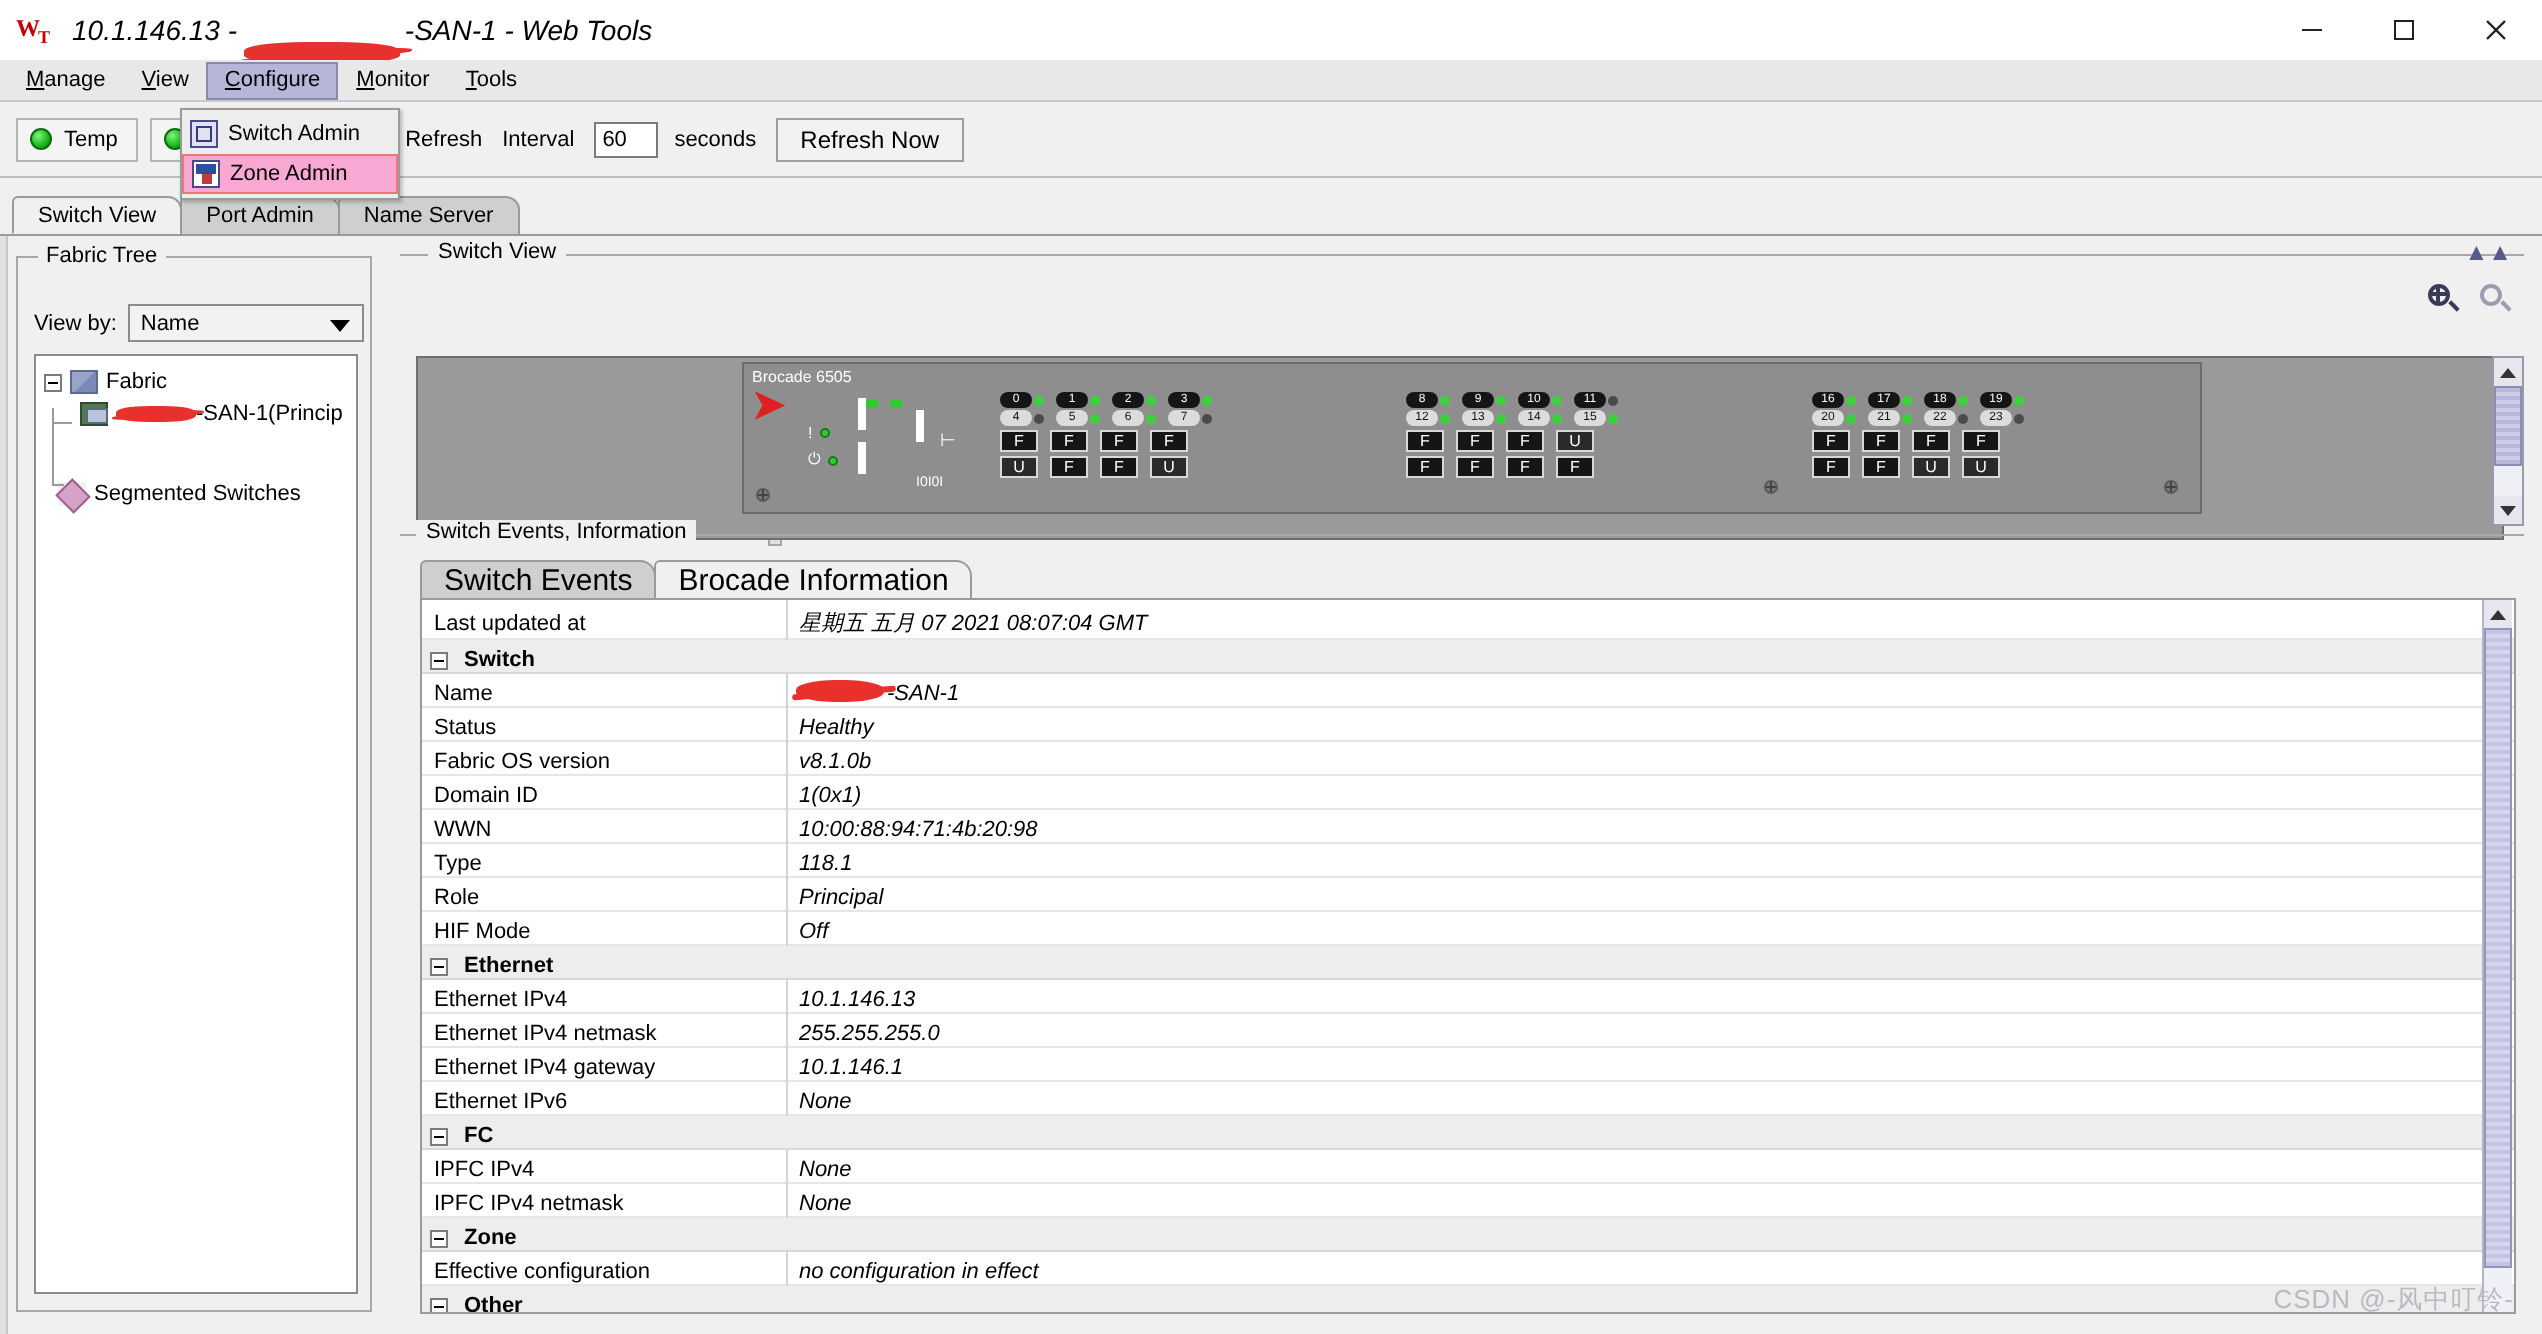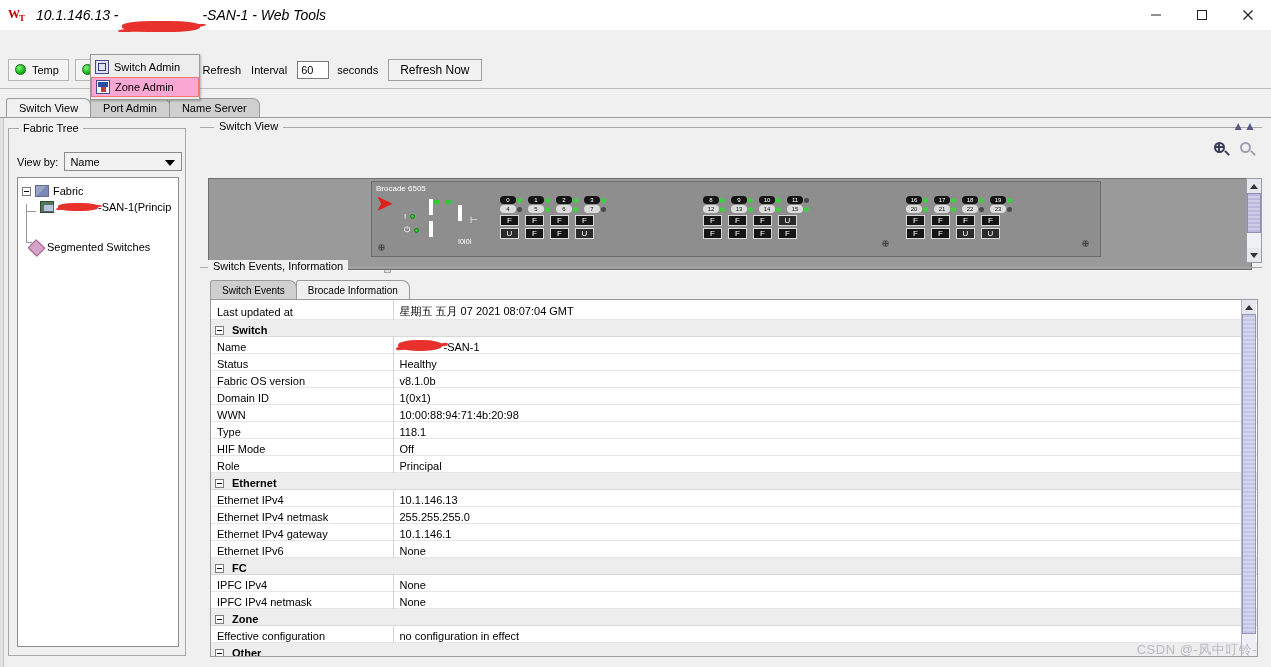--- a/index.html
+++ b/index.html
@@ -247,34 +247,34 @@
 
   
   .ev-group {
     position:absolute; left:8px; top:146px; width:1062px; height:396px;
     border-top: 1px solid #a8a8a8;
   }
   .ev-title { position:absolute; left:8px; top:-8px; background:#f0f0f0; padding:0 5px; font-size:11px; }
 
   .subtabs { position:absolute; left:10px; top:12px; display:flex; align-items:flex-end; }
   .subtab {
-    height:19px; padding:0 11px; display:flex; align-items:center; font-size:10px;
+    height:19px; padding:0 11px; display:flex; align-items:center; font-size:15px;
     border:1px solid #9a9a9a; border-bottom:none; border-radius:3px 8px 0 0;
     background:#cfcfcf; margin-right:-1px;
   }
   .subtab.active { background:#f0f0f0; }
 
   .tablewrap {
     position:absolute; left:10px; top:31px; width:1048px; height:358px;
     border:1px solid #9a9a9a; background:#fff; overflow:hidden;
   }
   table.info { border-collapse: collapse; width: 1048px; table-layout: fixed; }
   table.info td { font-size:11px; color:#000; height:16px; padding:4px 0 0 6px; vertical-align: middle; }
   td.k { width:182px; border-right:1px solid #d4d4d4; padding-left:18px; }
-  td.v { padding-left:5px; }
+  td.v { padding-left:5px;font-style:italic; }
   tr.row { border-bottom:1px solid #e6e6e6; background:#ffffff; }
   tr.section td { background:#ededed; font-weight:bold; padding-left:4px; border-bottom:1px solid #d8d8d8; }
   tr.section .sec-inner { display:flex; align-items:center; }
   .exp-box {
     width:9px;height:9px;border:1px solid #7b7b7b;background:#fff;margin-right:8px;
     position:relative; flex:none;
   }
   .exp-box::before{content:"";position:absolute;left:1px;top:3px;width:5px;height:1px;background:#000;}
   .name-redact { position:relative; display:inline-block; }
   .name-redact .blob { position:absolute; left:-2px; top:-1px; width:44px; height:11px; background:#e8312c; border-radius:45%; }
@@ -325,20 +325,27 @@
       </div>
       <div class="win-btn">
         <svg width="12" height="12" viewBox="0 0 12 12">
             <line x1="1.5" y1="1.5" x2="10.5" y2="10.5" stroke="#222" stroke-width="1.2"></line>
             <line x1="10.5" y1="1.5" x2="1.5" y2="10.5" stroke="#222" stroke-width="1.2"></line>
           </svg>
       </div>
     </div>
   </div>
 
+  <div class="menubar">
+    <div class="menu-item"><u>M</u><span>anage</span></div>
+    <div class="menu-item"><u>V</u>iew</div>
+    <div class="menu-item active"><u>C</u>onfigure</div>
+    <div class="menu-item"><u>M</u>onitor</div>
+    <div class="menu-item"><u>T</u>ools</div>
+  </div>
 
   <div class="dropdown">
     <div class="dd-item">
       <span class="dd-ico">
         <span style="position:absolute;left:2px;top:2px;width:8px;height:8px;border:1px solid #3a3a7a;"></span>
       </span>
       <span>Switch Admin</span>
     </div>
     <div class="dd-item selected">
       <span class="dd-ico zone">
@@ -673,26 +680,26 @@
               </tr>
               <tr class="row">
                 <td class="k">WWN</td>
                 <td class="v">10:00:88:94:71:4b:20:98</td>
               </tr>
               <tr class="row">
                 <td class="k">Type</td>
                 <td class="v">118.1</td>
               </tr>
               <tr class="row">
+                <td class="k">Role</td>
+                <td class="v">Principal</td>
+              </tr>
+              <tr class="row">
                 <td class="k">HIF Mode</td>
                 <td class="v">Off</td>
-              </tr>
-              <tr class="row">
-                <td class="k">Role</td>
-                <td class="v">Principal</td>
               </tr>
               <tr class="section">
                 <td colspan="2">
                   <span class="sec-inner">
                     <span class="exp-box"></span>
                     <span>Ethernet</span>
                   </span>
                 </td>
               </tr>
               <tr class="row">

